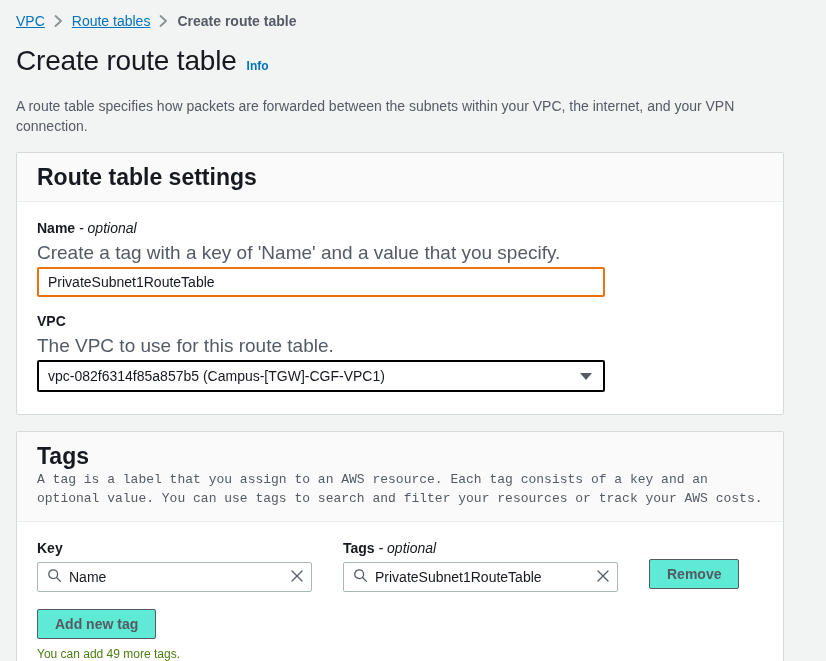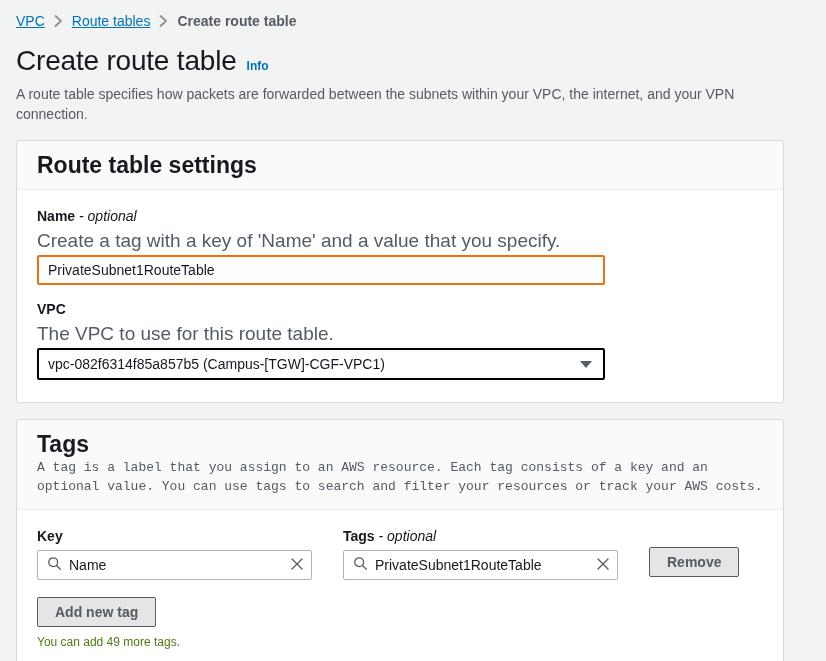--- a/index.html
+++ b/index.html
@@ -68,21 +68,21 @@
     line-height: 34px;
   }
   .info-link {
     color: #0073bb;
     font-size: 12px;
     font-weight: bold;
     margin-left: 10px;
     cursor: pointer;
   }
   .page-desc {
-    margin-top: 6px;
+    margin-top: 18px;
     font-size: 14px;
     color: #545b64;
     line-height: 20px;
     max-width: 760px;
   }
 
   
   .card {
     background: #ffffff;
     border: 1px solid #d5dbdb;
@@ -214,21 +214,21 @@
   .icon-clear { flex: none; display: block; cursor: pointer; }
 
   .btn {
     display: inline-flex;
     align-items: center;
     justify-content: center;
     height: 30px;
     padding: 6px 17px;
     border: 1px solid #545b64;
     border-radius: 2px;
-    background: #e5e5e5;
+    background: #5eead4;
     color: #545b64;
     font-size: 14px;
     font-weight: bold;
     font-family: "Liberation Sans", sans-serif;
     cursor: pointer;
     white-space: nowrap;
   }
   .add-tag-wrap { margin-top: 17px; }
   .tags-hint {
     font-size: 12px;

